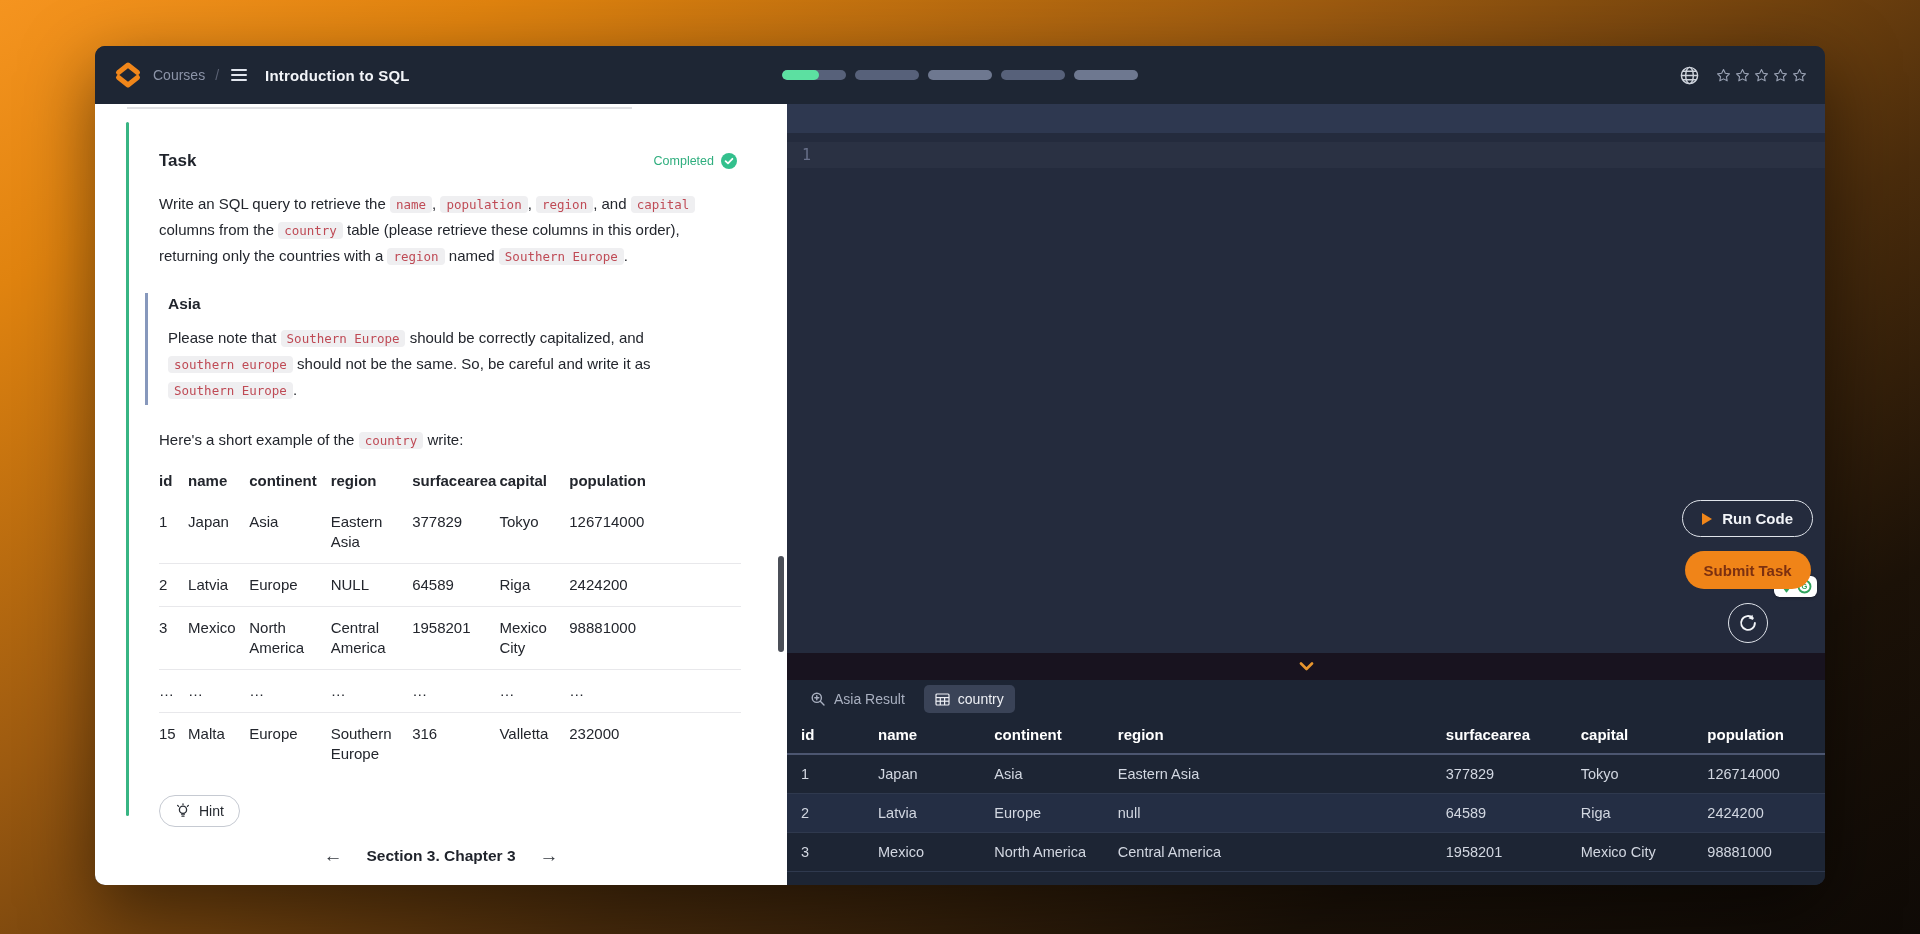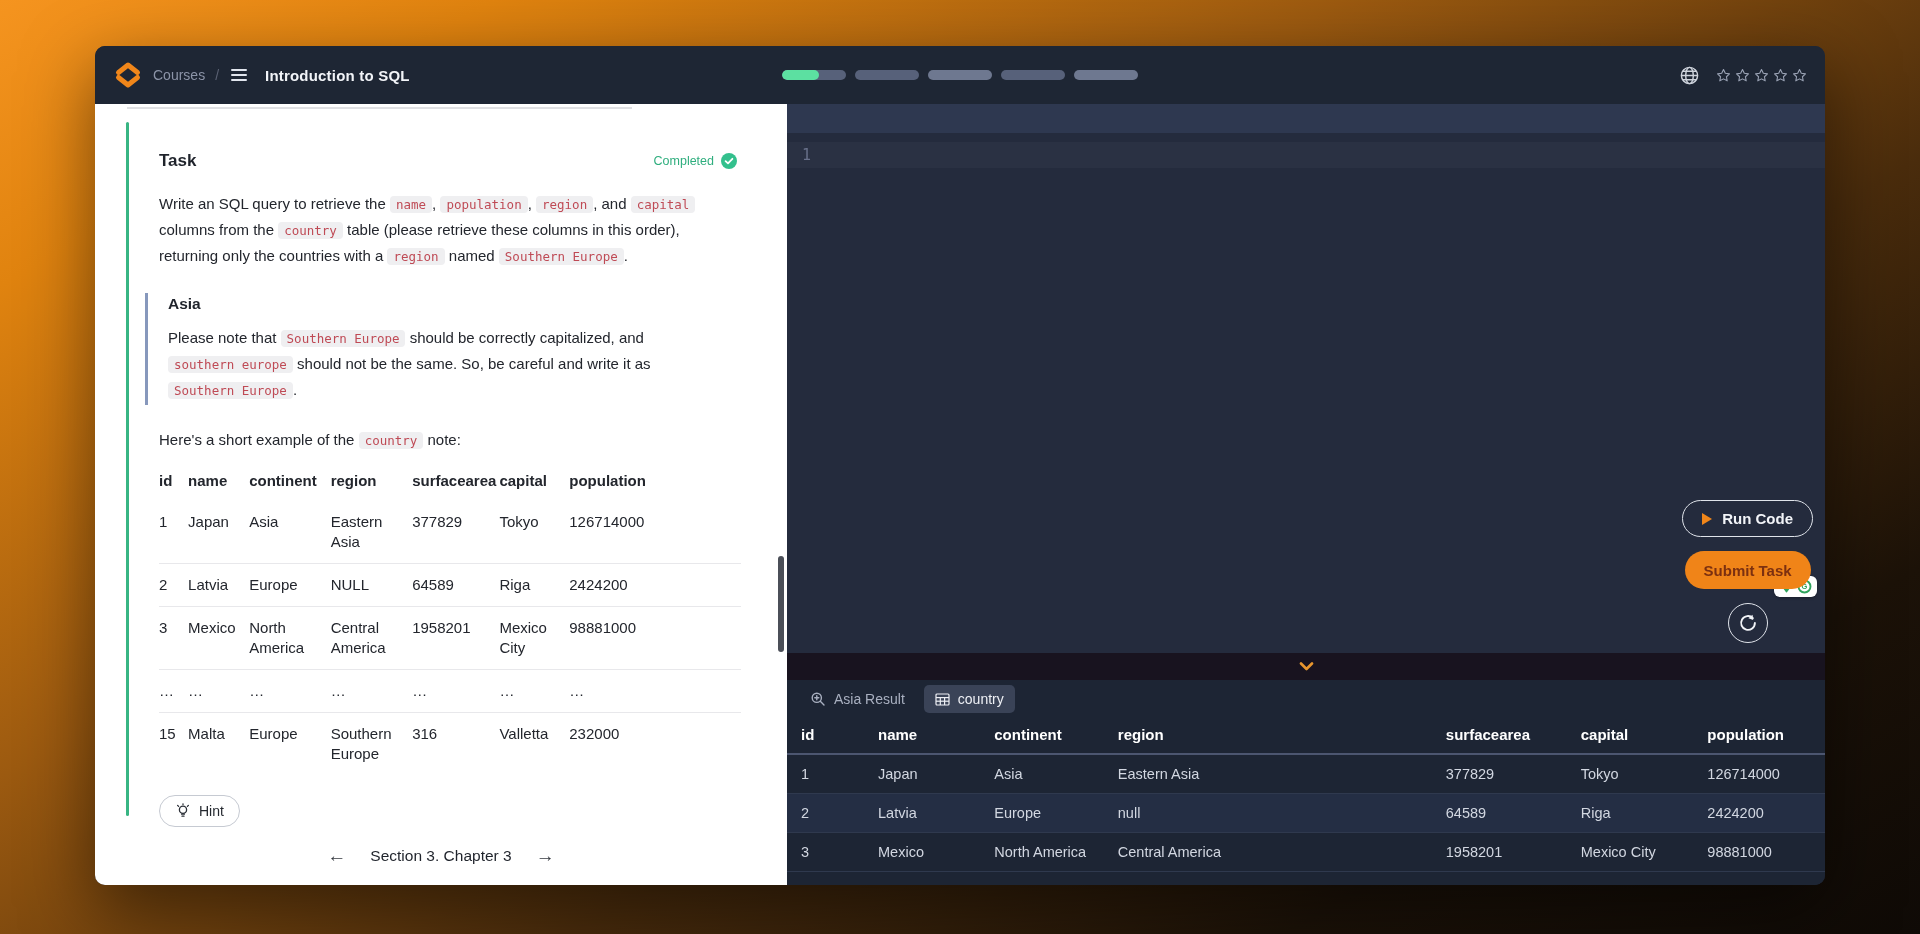--- a/index.html
+++ b/index.html
@@ -51,21 +51,21 @@
   .note-title { font-size:15.5px; font-weight:bold; margin-bottom:12px; color:#1f232b; }
   .note-body { line-height:25px; max-width:545px; }
   .intro { margin-bottom:18px; }
   table.example { border-collapse:collapse; width:582px; margin-bottom:20px; table-layout:fixed; }
   .example th { text-align:left; font-weight:bold; font-size:15px; padding:6px 10px 12px 0; vertical-align:top; }
   .example td { font-size:15px; padding:11px 10px 11px 0; vertical-align:top; line-height:20px; }
   .example tbody tr + tr td { border-top:1px solid #e8e8eb; }
   .hint-btn { display:inline-flex; align-items:center; gap:8px; border:1px solid #c6cad2; border-radius:17px; padding:7px 15px; background:#fff; font-size:14px; color:#24282f; font-family:inherit; }
   .panel-footer { position:absolute; bottom:20px; left:0; right:0; display:flex; align-items:center; justify-content:center; gap:24px; }
   .nav-arrow { background:none; border:none; font-size:19px; color:#33373e; line-height:1; font-family:inherit; }
-  .nav-label { font-size:15.5px; font-weight:normal; color:#1f232b; }
+  .nav-label { font-size:15.5px; font-weight:bold; color:#1f232b; }
 
   
   .right-panel { flex:1; display:flex; flex-direction:column; min-width:0; }
   .editor-toolbar { flex:0 0 29px; background:#2e3850; }
   .editor { flex:1; position:relative; background:#242b3d; }
   .current-line { position:absolute; top:9px; left:0; right:0; height:26px; background:rgba(255,255,255,.03); }
   .line-num { position:absolute; top:13px; left:15px; color:#68708a; font-family:"DejaVu Sans Mono", monospace; font-size:15px; }
   .editor-actions { position:absolute; right:12px; bottom:10px; display:flex; align-items:center; gap:14px;flex-direction:column; }
   .run-btn { display:flex; align-items:center; gap:10px; border:1.5px solid #dfe3ea; background:transparent; color:#f2f4f8; border-radius:20px; padding:9px 19px; font-size:15px; font-weight:bold; font-family:inherit; }
   .play-tri { width:0; height:0; border-left:10px solid #f0861a; border-top:6px solid transparent; border-bottom:6px solid transparent; }
@@ -179,21 +179,21 @@
           </span>
         </div>
 
         <div class="para" data-interactable="false"><span data-interactable="false">Write an SQL query to retrieve the </span><span class="code" data-interactable="false">name</span><span data-interactable="false">, </span><span class="code" data-interactable="false">population</span><span data-interactable="false">, </span><span class="code" data-interactable="false">region</span><span data-interactable="false">, and </span><span class="code" data-interactable="false">capital</span><span data-interactable="false"> columns from the </span><span class="code" data-interactable="false">country</span><span data-interactable="false"> table (please retrieve these columns in this order), returning only the countries with a </span><span class="code" data-interactable="false">region</span><span data-interactable="false"> named </span><span class="code" data-interactable="false">Southern Europe</span><span data-interactable="false">.</span></div>
 
         <div class="note" data-interactable="false">
           <div class="note-title" data-interactable="false">Asia</div>
           <div class="note-body" data-interactable="false"><span data-interactable="false">Please note that </span><span class="code" data-interactable="false">Southern Europe</span><span data-interactable="false"> should be correctly capitalized, and </span><span class="code" data-interactable="false">southern europe</span><span data-interactable="false"> should not be the same. So, be careful and write it as </span><span class="code" data-interactable="false">Southern Europe</span><span data-interactable="false">.</span></div>
         </div>
 
-        <div class="intro" data-interactable="false"><span data-interactable="false">Here's a short example of the </span><span class="code" data-interactable="false">country</span><span data-interactable="false"> note:</span></div>
+        <div class="intro" data-interactable="false"><span data-interactable="false">Here's a short example of the </span><span class="code" data-interactable="false">country</span><span data-interactable="false"> write:</span></div>
 
         <table class="example" data-interactable="false">
           <colgroup>
             <col style="width:5%">
               <col style="width:10.5%">
               <col style="width:14%">
               <col style="width:14%">
             <col style="width:15%">
               <col style="width:12%">
               <col style="width:29.5%">

